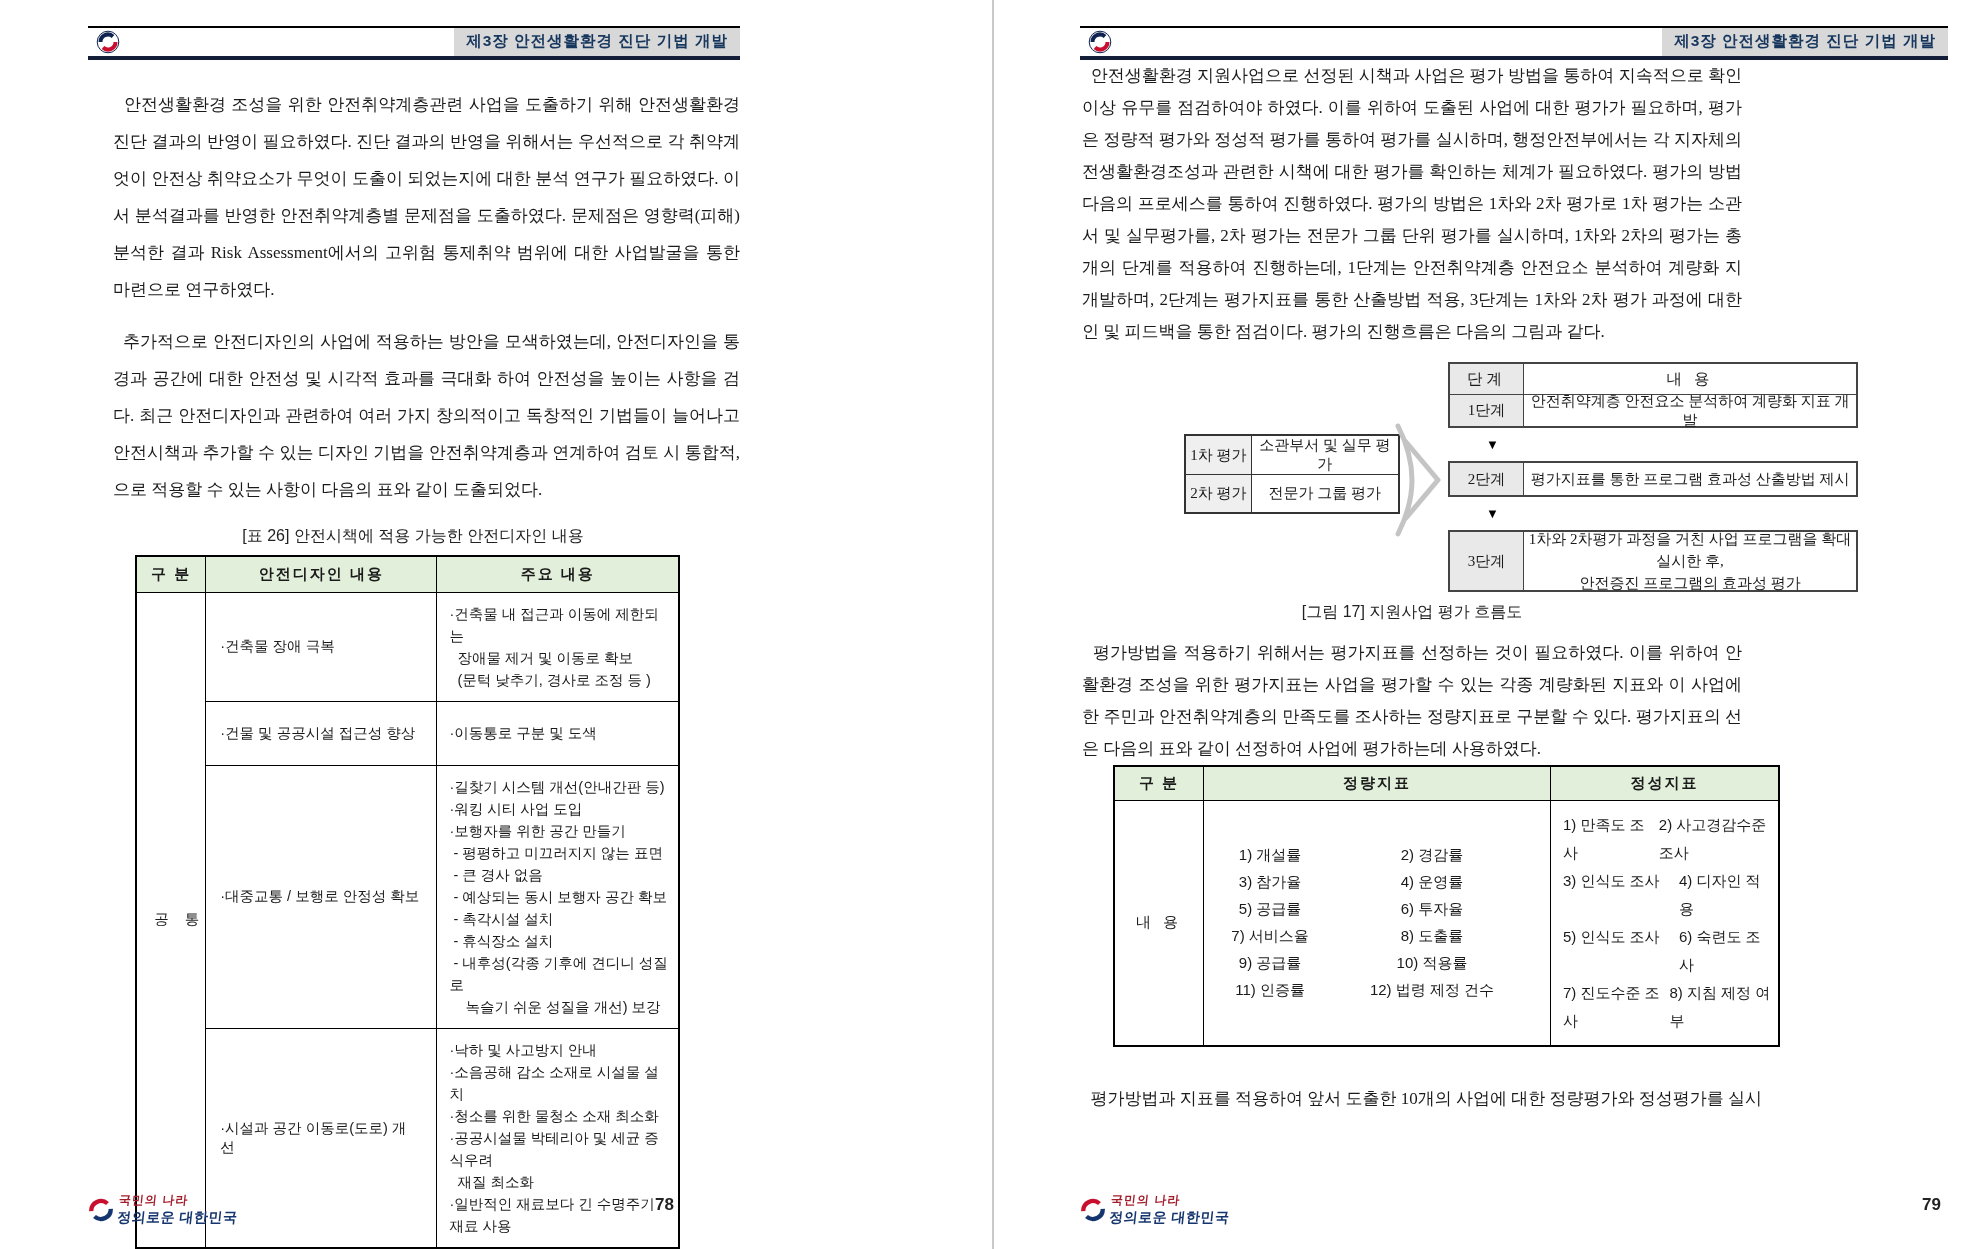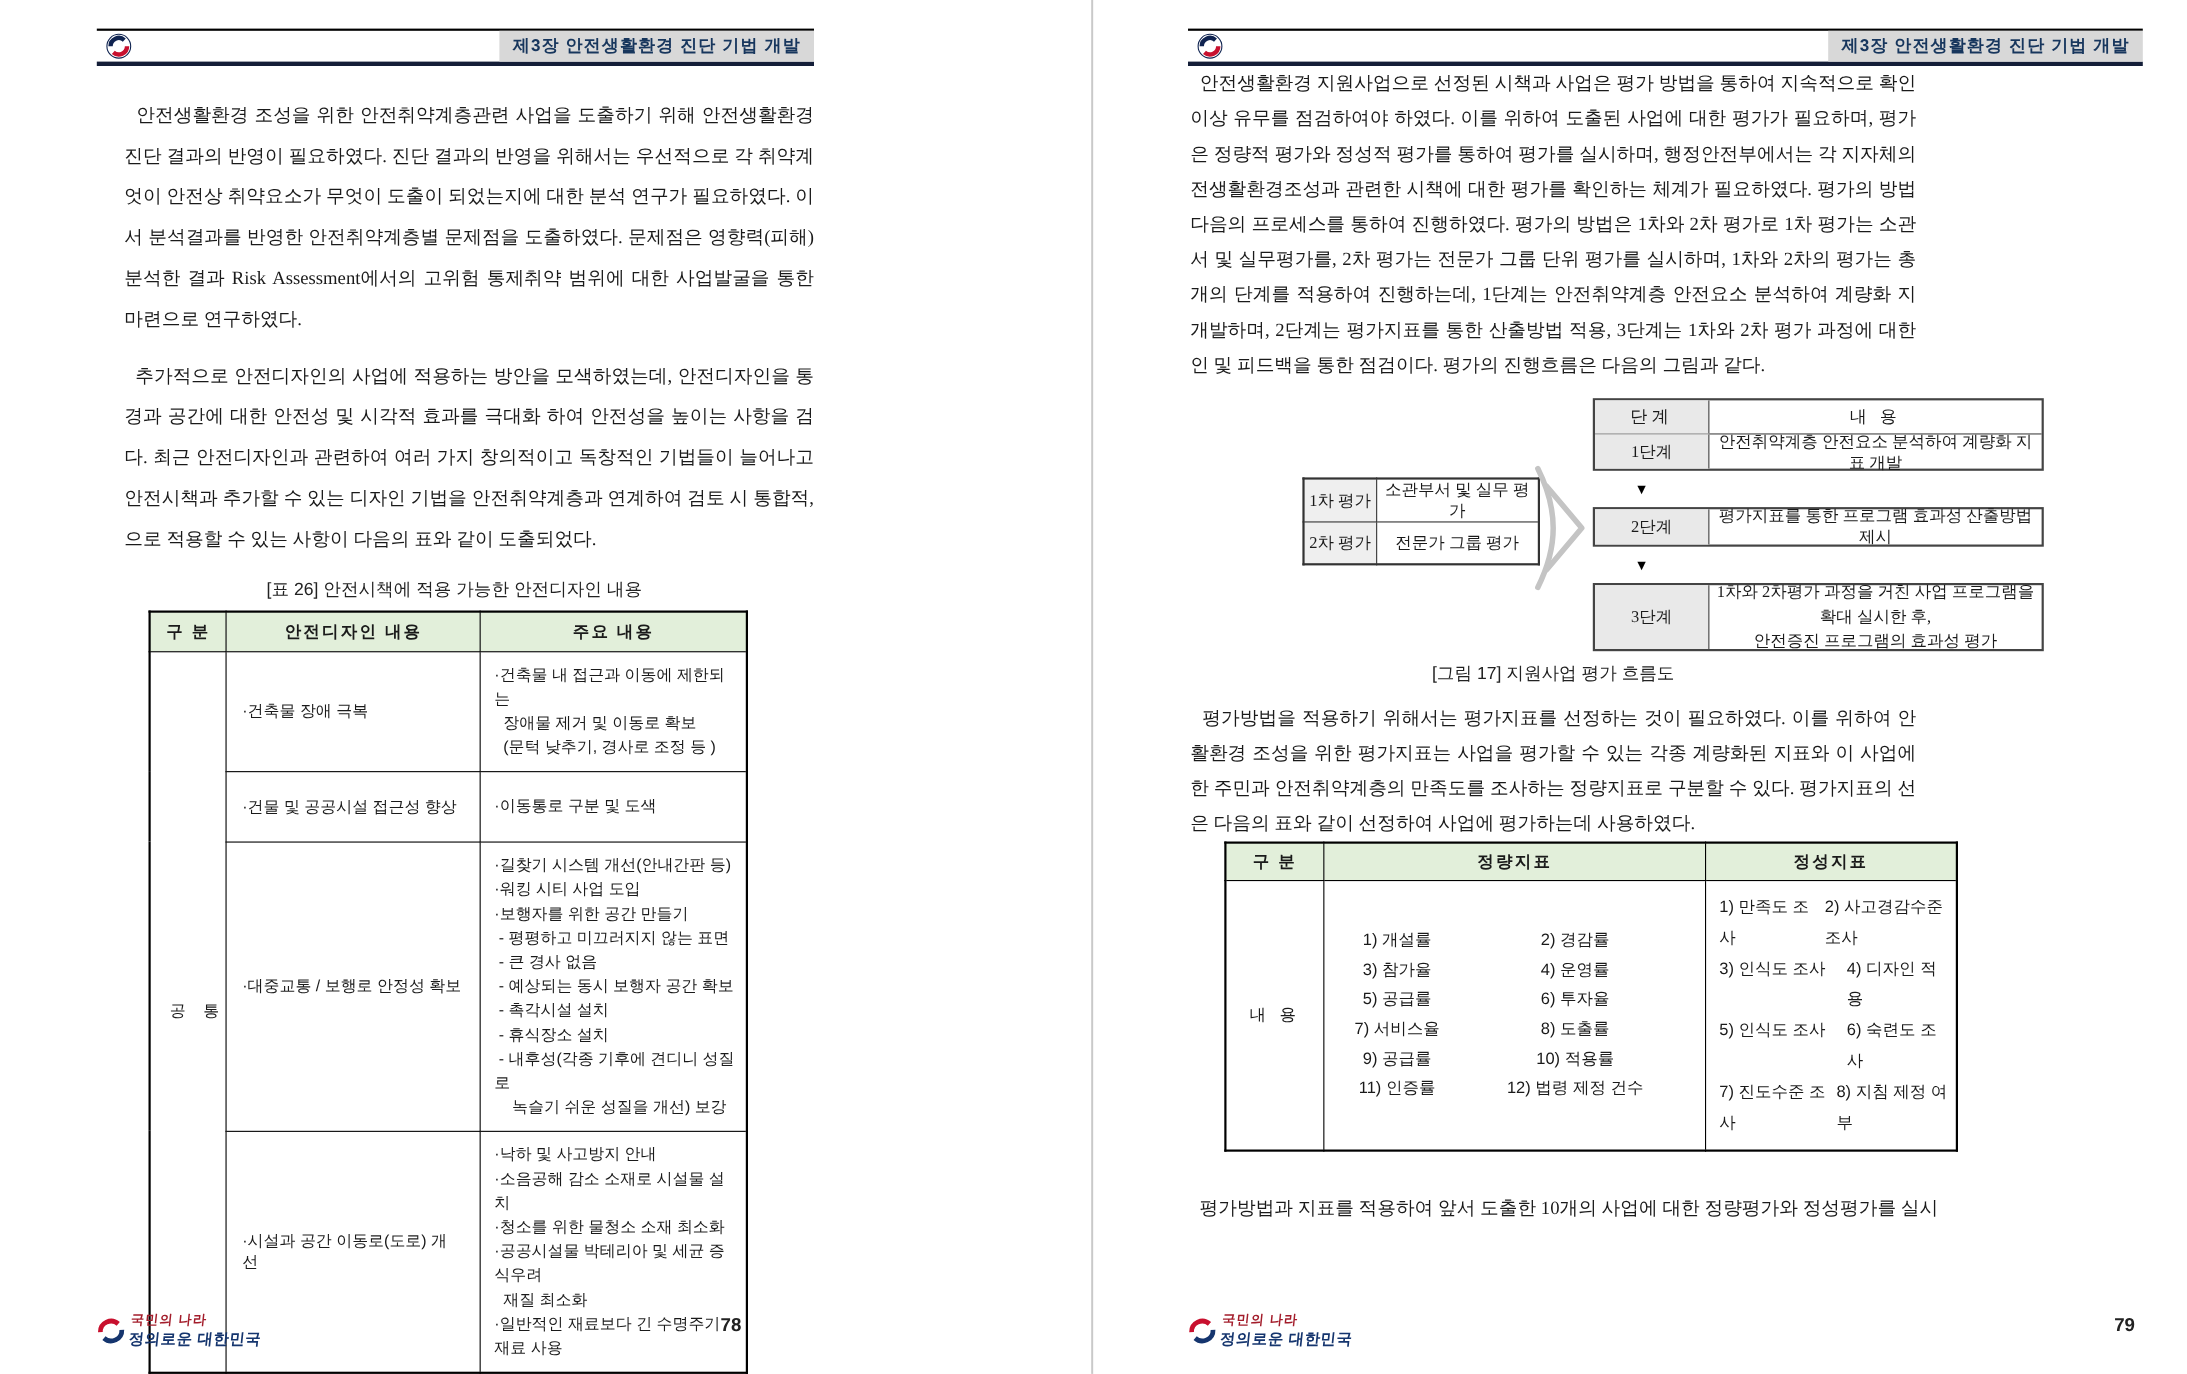--- a/index.html
+++ b/index.html
@@ -110,21 +110,21 @@
   .mini-table .lab { background: #efefef; width: 66px; text-align: center; }
   .mini-table .desc { width: 148px; text-align: center; padding: 0 6px; }
   .flow-arrow { position: absolute; left: 312px; top: 58px; }
   .flow-col { position: absolute; left: 368px; top: 0; width: 410px; }
   .flow-block {
     display: flex; border: 2px solid #444;
     font-size: 15px;
   }
   .flow-row { display: flex; width: 100%; }
   .flow-col .stage {
-    width: 104px; background: #e9e9e9; border-right: 1px solid #444;
+    width: 74px; background: #e9e9e9; border-right: 1px solid #444;
     display: flex; align-items: center; justify-content: center;
     text-align: center;
   }
   .flow-col .content {
     flex: 1; display: flex; align-items: center; justify-content: center;
     text-align: center; white-space: pre-line; padding: 2px 4px;
   }
   .flow-head { border-bottom: 1px solid #444; }
   .flow-head .stage, .flow-head .content { font-size: 15.5px; letter-spacing: 4px; }
   .flow-head, .flow-r1 { height: 31px; }

